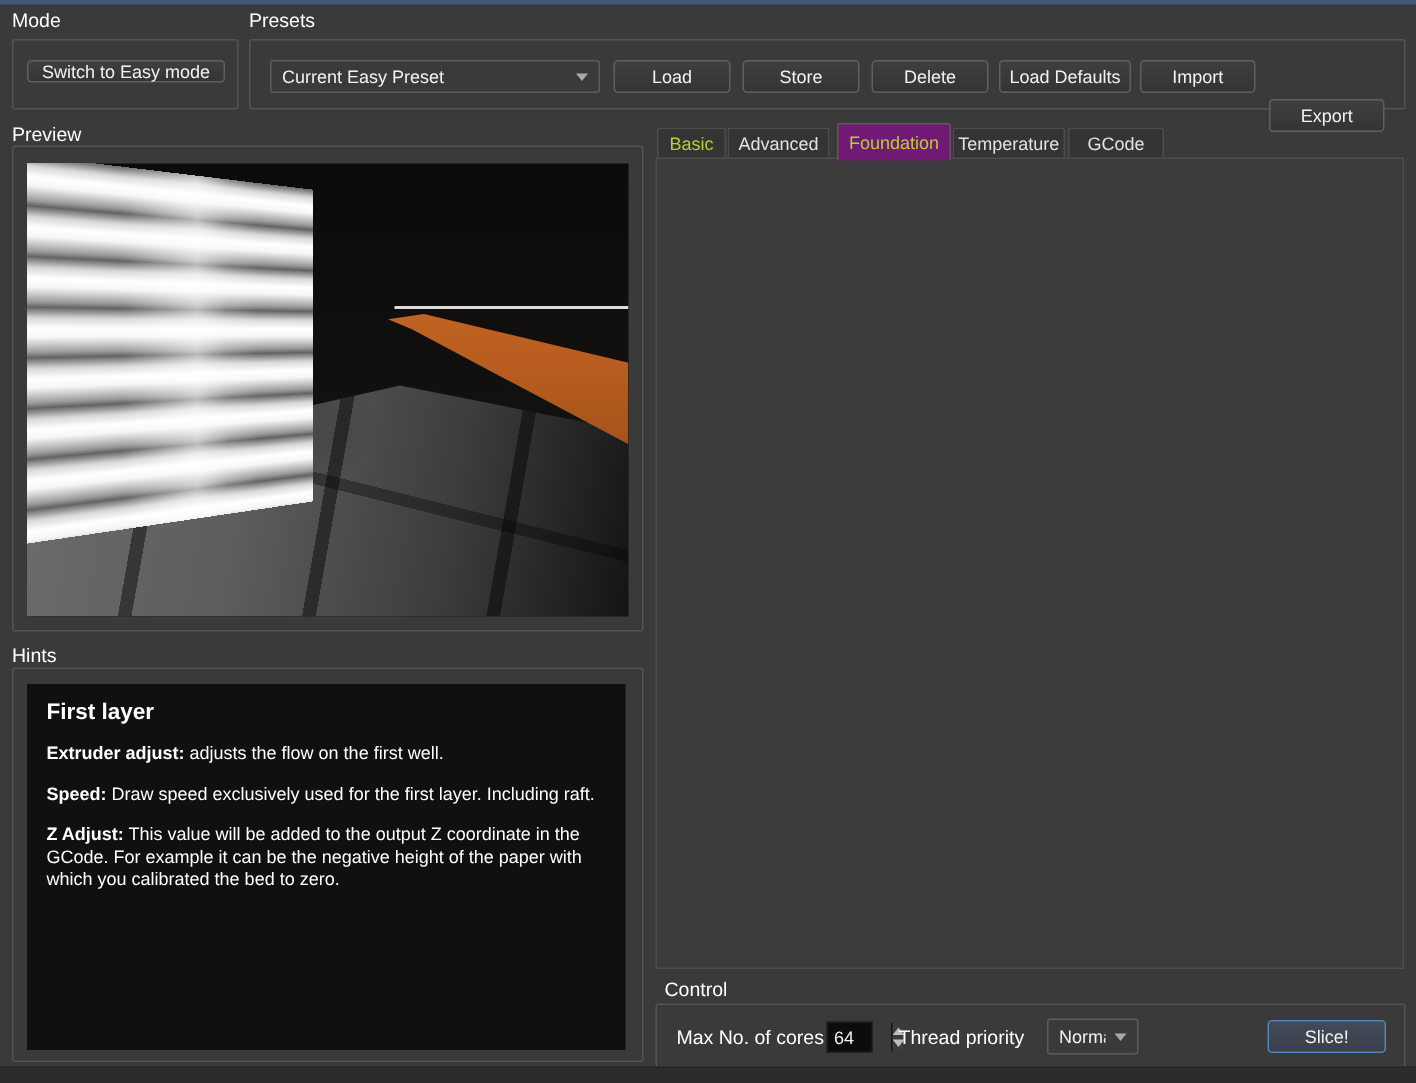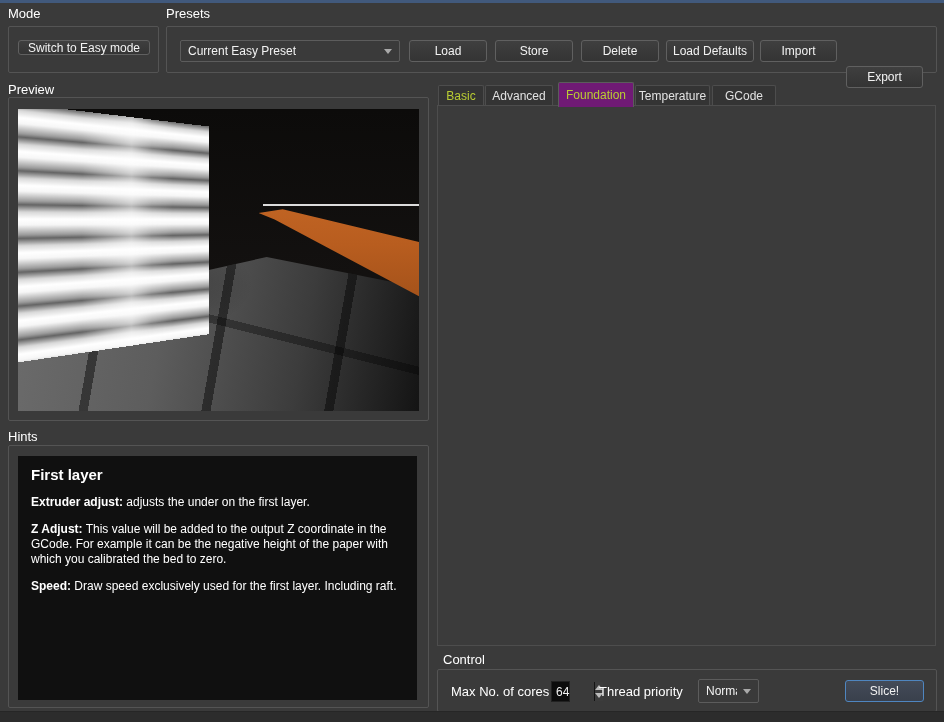--- a/index.html
+++ b/index.html
@@ -130,23 +130,23 @@
       <div class="r-obj">
         <div class="r-glare"></div>
       </div>
     </div>
   </div>
 
   <div class="abs lbl" style="left:8px;top:429px;">Hints</div>
   <div class="abs groupbox" style="left:8px;top:445px;width:419px;height:261px;">
     <div class="hintbox" style="position:absolute;left:9px;top:10px;width:399px;height:244px;">
       <h1>First layer</h1>
-      <p><b>Extruder adjust:</b><span> adjusts the under on the first layer.</span></p>
+      <p><b>Extruder adjust:</b><span> adjusts the flow on the first well.</span></p>
+      <p><b>Speed:</b><span> Draw speed exclusively used for the first layer. Including raft.</span></p>
       <p><b>Z Adjust:</b><span> This value will be added to the output Z coordinate in the GCode. For example it can be the negative height of the paper with which you calibrated the bed to zero.</span></p>
-      <p><b>Speed:</b><span> Draw speed exclusively used for the first layer. Including raft.</span></p>
     </div>
   </div>
 
   <div class="abs" style="left:437px;top:84px;width:454px;height:561px;">
     <div class="tabpanel"></div>
     <div class="tab hl" style="left:1px;width:46px;">Basic</div>
     <div class="tab" style="left:48px;width:68px;">Advanced</div>
     <div class="tab hl selected" style="left:121px;width:76px;">Foundation</div>
     <div class="tab" style="left:198px;width:75px;">Temperature</div>
     <div class="tab" style="left:275px;width:64px;">GCode</div>
@@ -306,21 +306,21 @@
               <div class="tc" style="width: 108px; border-right: none;">90°</div>
             </div>
           </div>
       </div>
     </div>
   </div>
 
   <div class="abs lbl" style="left:443px;top:652px;">Control</div>
   <div class="abs groupbox" style="left:437px;top:669px;width:498px;height:41px;">
     <div class="abs lbl" style="left:13px;top:14px;">Max No. of cores</div>
-    <div class="spin" style="position:absolute;left:113px;top:11px;width:19px;height:21px;gap:21px;">
+    <div class="spin" style="position:absolute;left:113px;top:11px;width:31px;height:21px;gap:21px;">
       <span class="val">64</span>
       <span class="arrows">
           <i class="tri-up"></i>
           <i class="tri-down"></i>
         </span>
     </div>
     <div class="abs lbl" style="left:161px;top:14px;">Thread priority</div>
     <div class="combo" style="position:absolute;left:260px;top:9px;width:61px;height:24px;">
       <span class="ctext">Normal</span>
       <span class="carrow"></span>

